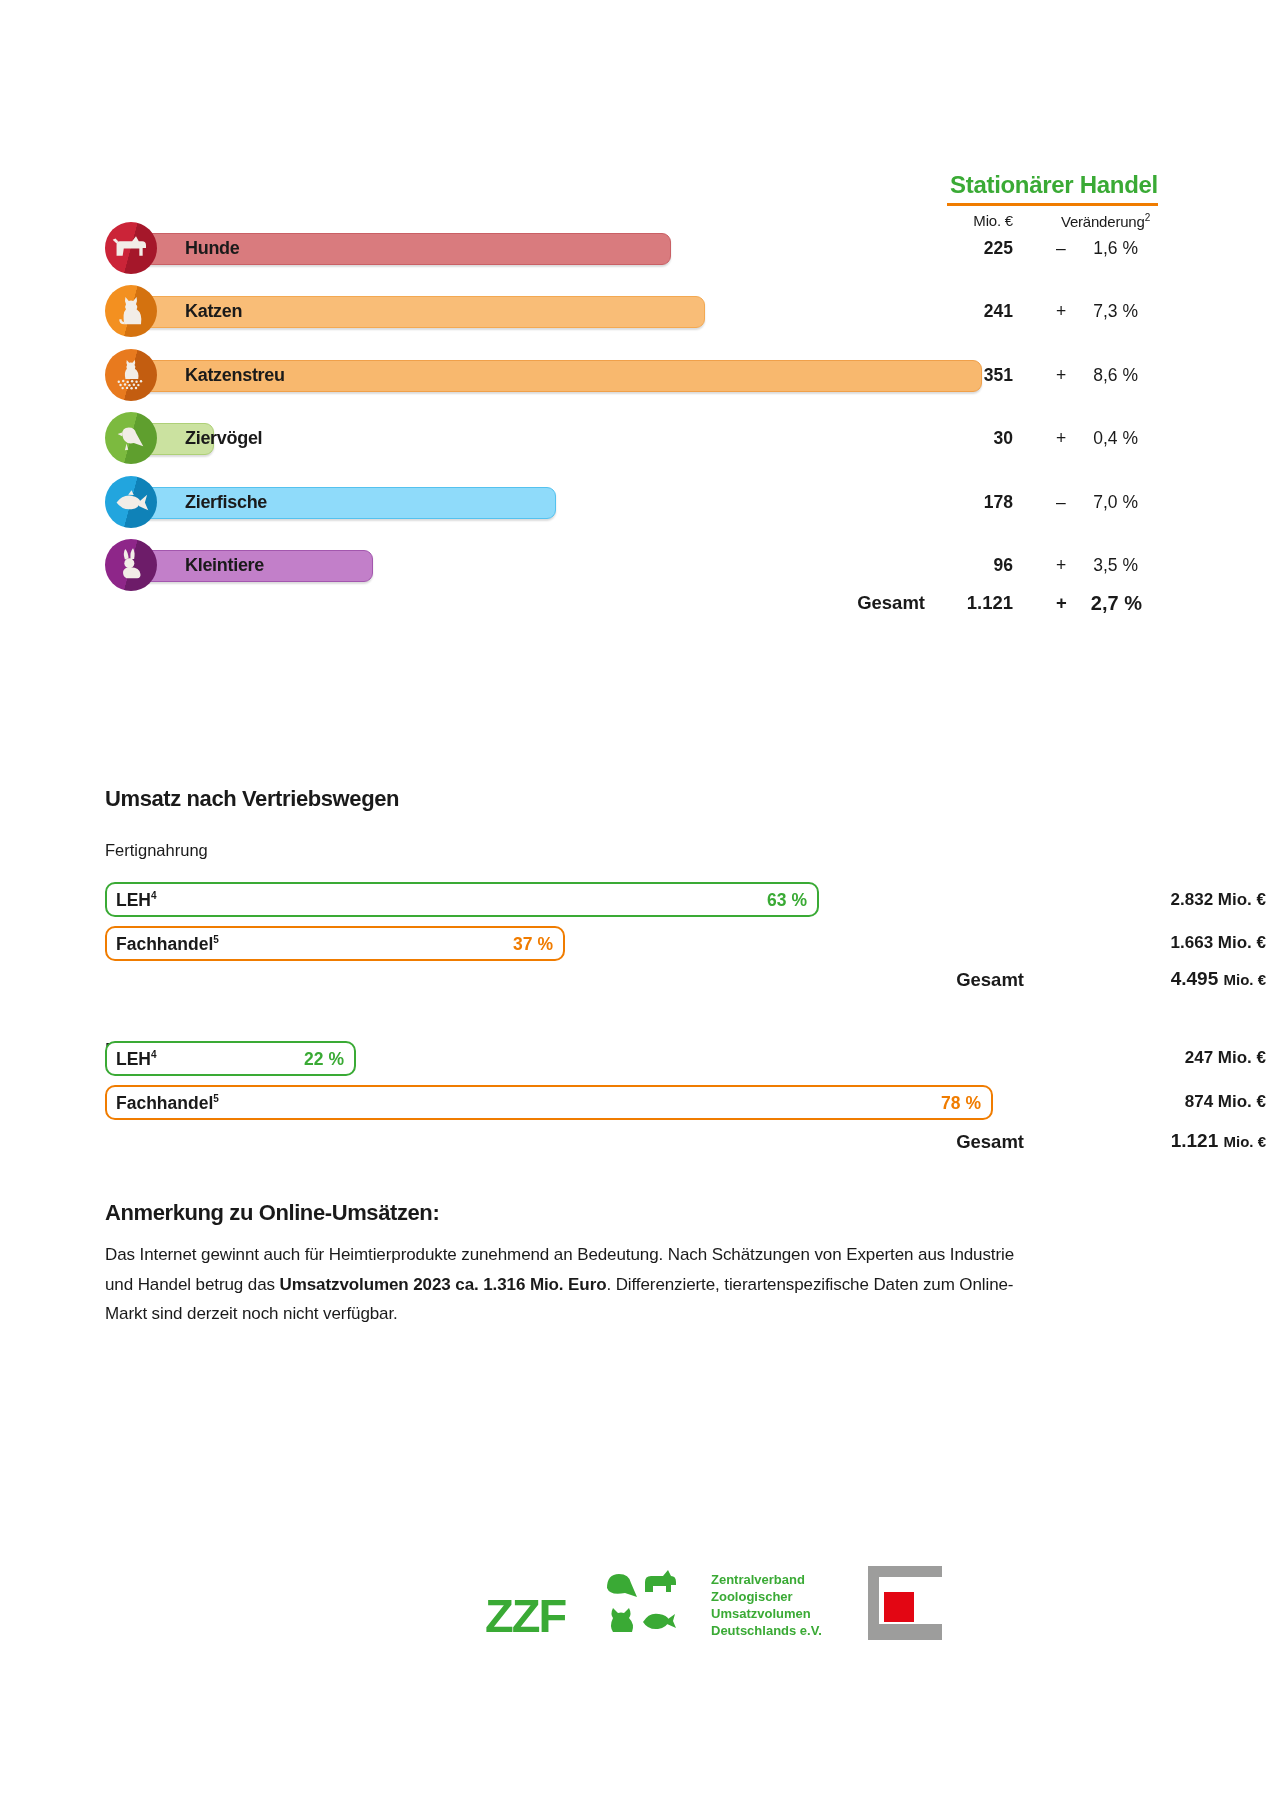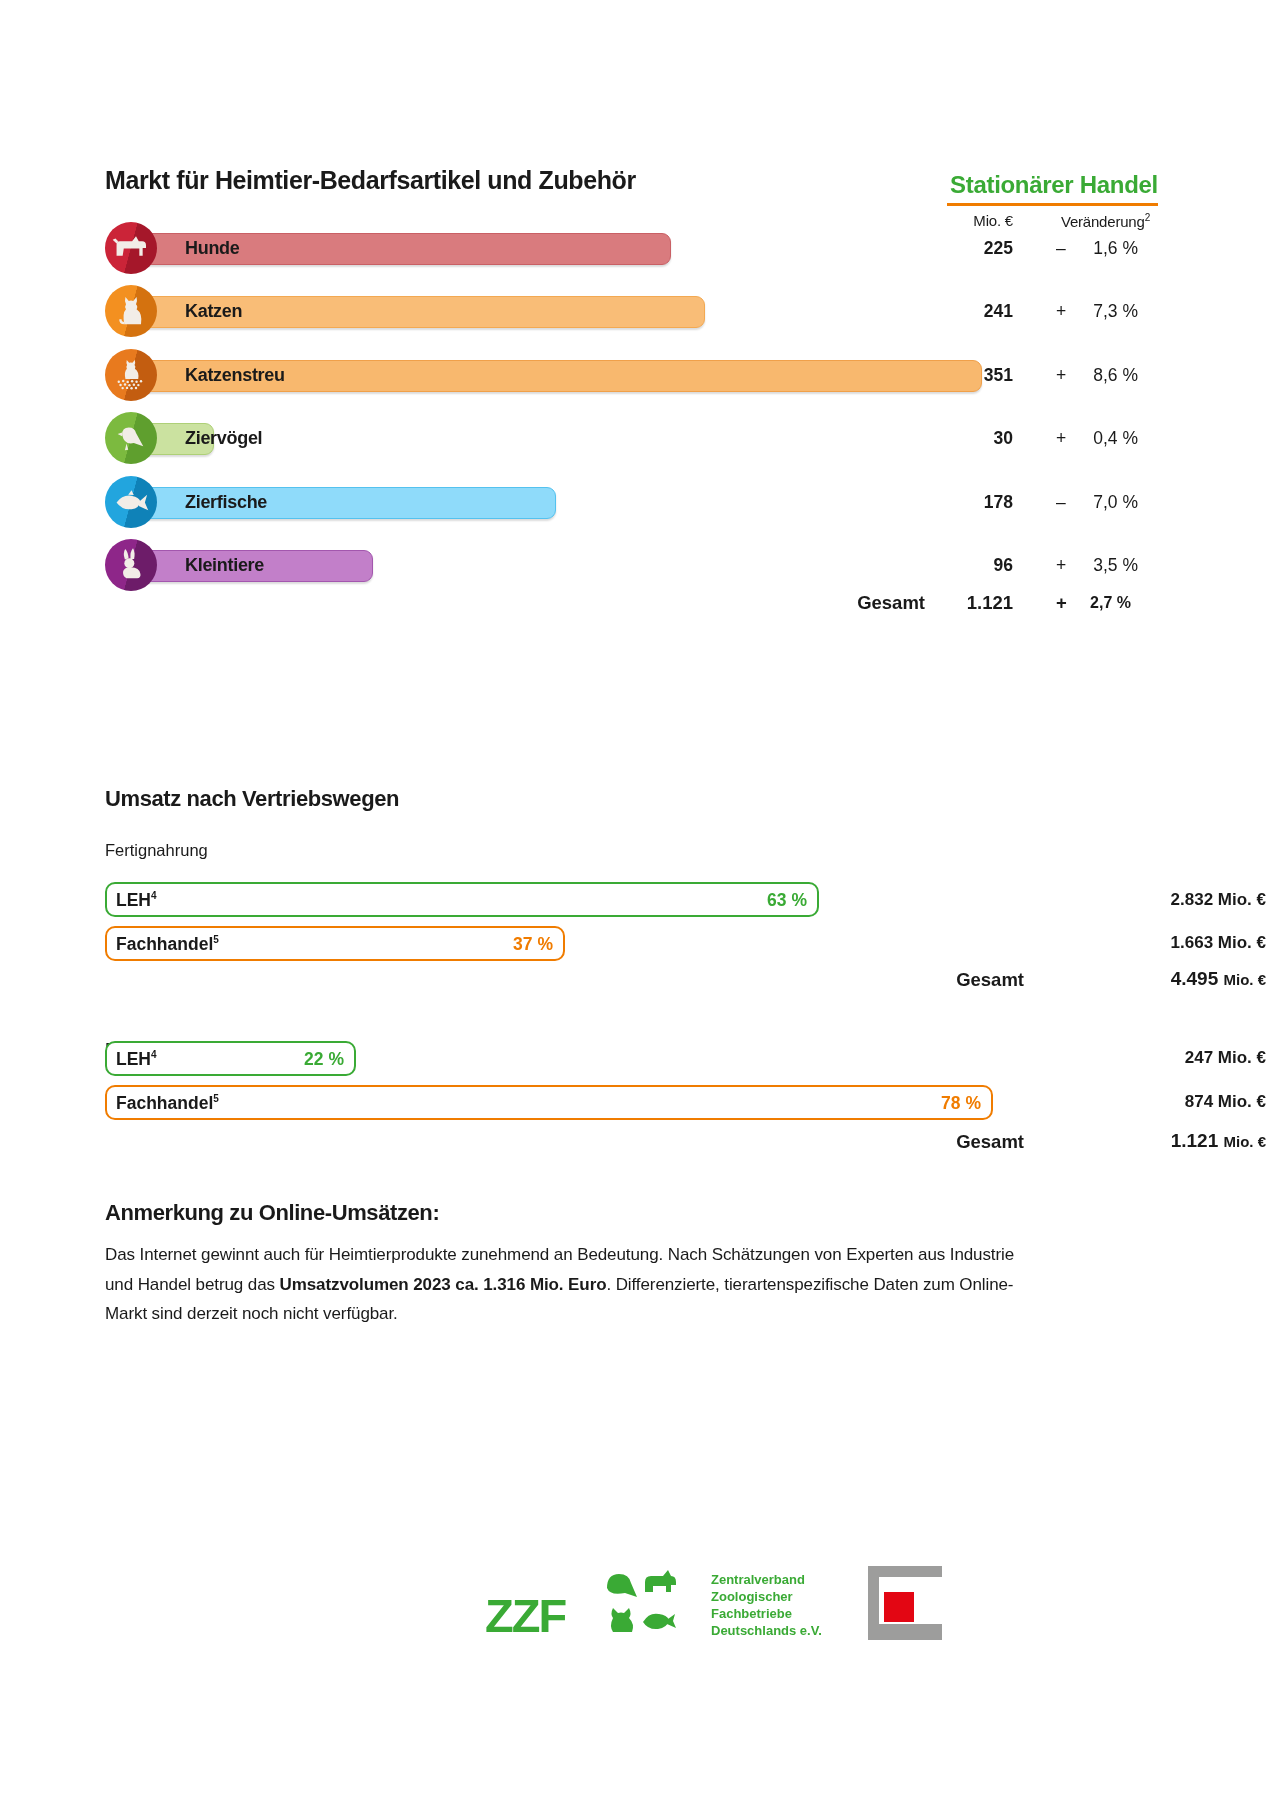--- a/index.html
+++ b/index.html
@@ -22,21 +22,21 @@
   .m-label{position:absolute;left:80px;top:50%;transform:translateY(-50%);
            font-weight:bold;font-size:18px;letter-spacing:-0.3px;z-index:3;}
   .m-mio{position:absolute;right:162px;top:50%;transform:translateY(-50%);
          font-weight:bold;font-size:17.5px;}
   .m-sign{position:absolute;left:951px;top:50%;transform:translateY(-50%);font-size:17.5px;}
   .m-pct{position:absolute;right:37px;top:50%;transform:translateY(-50%);font-size:17.5px;}
   .g-row{position:absolute;left:105px;width:1070px;height:30px;font-weight:bold;}
   .g-label{position:absolute;right:250px;top:50%;transform:translateY(-50%);font-size:18.5px;}
   .g-mio{position:absolute;right:162px;top:50%;transform:translateY(-50%);font-size:18.5px;}
   .g-sign{position:absolute;left:951px;top:50%;transform:translateY(-50%);font-size:18.5px;}
-  .g-pct{position:absolute;right:44px;top:50%;transform:translateY(-50%);font-size:16px;}
+  .g-pct{position:absolute;right:33px;top:50%;transform:translateY(-50%);font-size:20px;}
   
   .h2{font-size:22px;font-weight:bold;letter-spacing:-0.4px;}
   .sublabel{font-size:16.5px;}
   .v-box{position:absolute;left:105px;height:35px;border:2px solid;border-radius:10px;
          background:#fff;box-sizing:border-box;}
   .v-box .lbl{position:absolute;left:9px;top:50%;transform:translateY(-50%);
               font-size:17.5px;font-weight:bold;color:#1a1a1a;}
   .v-box .pct{position:absolute;right:10px;top:50%;transform:translateY(-50%);
               font-size:17.5px;font-weight:bold;}
   .v-green{border-color:#3aaa35;padding-left:6px;} .v-green .pct{color:#3aaa35;}
@@ -51,21 +51,20 @@
   .zzf-word{font-size:47px;font-weight:bold;color:#3aaa35;letter-spacing:-2px;}
   .zzf-lines{font-size:13px;font-weight:bold;color:#3aaa35;line-height:17px;}
   .ivh-name{font-size:27px;font-weight:bold;color:#3c3c3b;letter-spacing:0.5px;}
   .ivh-lines{font-size:15.5px;color:#3c3c3b;line-height:22px;}
 </style>
 </head>
 <body>
 
 <div class="page">
 
-  <div class="abs title" style="left:105px;top:166px;">Markt für Heimtier-Bedarfsartikel und Zubehör</div>
 
   <div class="abs channel" style="left:947px;top:171px;width:211px;text-align:right;">Stationärer Handel</div>
   <div class="abs rule-orange" style="left:947px;top:203px;width:211px;"></div>
   <div class="abs colhead" style="right:267px;top:212px;">Mio. €</div>
   <div class="abs colhead" style="right:130px;top:212px;"><span>Veränderung</span><sup class="sup">2</sup></div>
 
   <div class="m-row" style="top:222px;">
     <div class="m-bar" style="width: 538px; background: rgb(217, 123, 126); border-color: rgb(201, 96, 101);"></div>
     <div class="m-circle" style="--c1: #cb2438; --c2: #a5172a;">
       <svg width="40" height="40" viewBox="0 0 36 36">
@@ -234,21 +233,21 @@
       <path d="M44 28 V18 Q44 12 50 12 H62 L67 6 L70 12 Q75 12 75 18 V21 H70 V28 H65 V22 H52 V28 Z"></path>
       <path d="M12 68 Q8 62 12 54 Q9 50 12 44 L17 49 Q20 48 23 49 L28 44 Q31 50 28 54 Q34 60 31 68 Z"></path>
       <path d="M42 58 Q48 48 58 50 Q66 51 68 56 Q66 64 57 65 Q47 66 42 58 Z M67 55 L74 50 L72 57 L75 64 L66 60 Z"></path>
     </g>
       </svg>
   </div>
 
   <div class="abs zzf-lines" style="left:711px;top:1571px;">
     <div>Zentralverband</div>
     <div>Zoologischer</div>
-    <div>Fachbetriebe</div>
+    <div>Umsatzvolumen</div>
     <div>Deutschlands e.V.</div>
   </div>
 
   <div class="abs" style="left:868px;top:1566px;width:74px;height:74px;">
     <svg width="74" height="74" viewBox="0 0 74 74">
       <rect x="0" y="0" width="74" height="74" fill="#9d9d9c"></rect>
       <rect x="11" y="11" width="63" height="47" fill="#ffffff"></rect>
       <rect x="16" y="26" width="30" height="30" fill="#e30613"></rect>
     </svg>
   </div>

